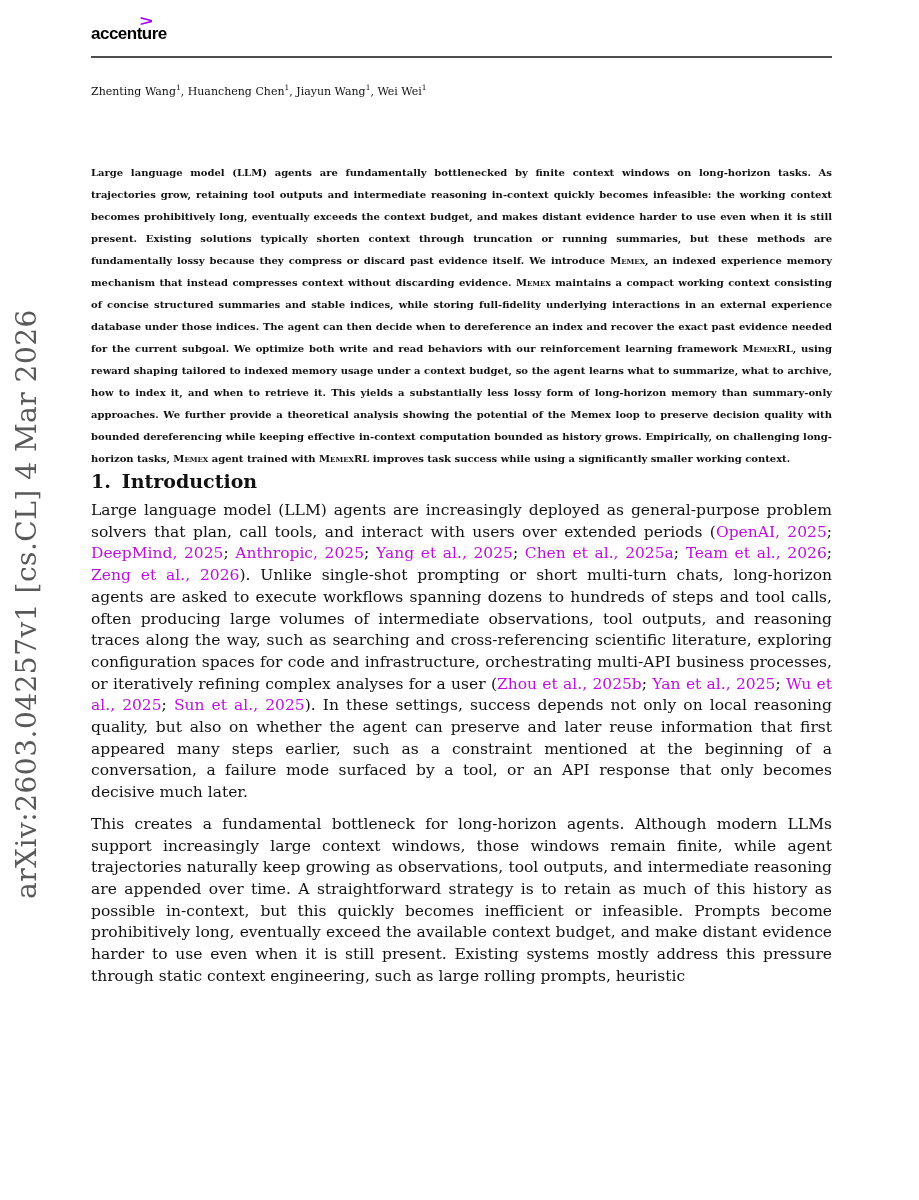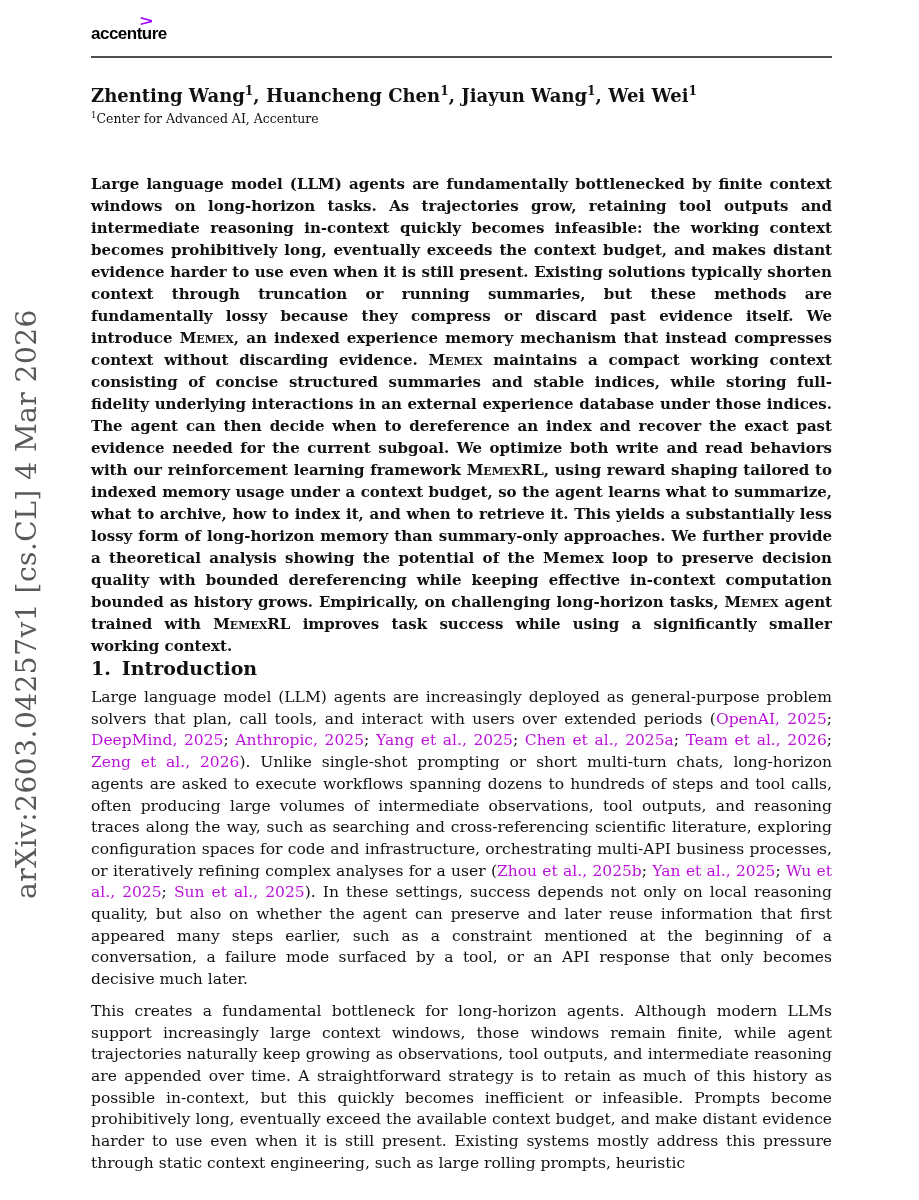--- a/index.html
+++ b/index.html
@@ -55,29 +55,29 @@
   .header-rule { border-bottom: 2px solid #4d4d4d; margin-top: 2px; }
 
   
   .paper-title {
     margin-top: 27px;
     font-weight: bold;
     font-size: 27px;
     line-height: 31px;
     color: #0a0a0a;
   }
-  .authors { margin-top: 27px; font-weight: bold; font-size: 18px; }
+  .authors { margin-top: 27px; font-weight: normal; font-size: 11px; }
   .affiliation { margin-top: 5px; font-size: 12.5px; }
   sup { font-size: 68%; vertical-align: super; line-height: 0; }
 
   
   .abstract {
-    margin-top: 47px;
+    margin-top: 64px;
     font-weight: bold;
-    font-size: 15px;
+    font-size: 10px;
     line-height: 22px;
     text-align: justify;
   }
 
   
   .section-heading { font-weight: bold; font-size: 19px; }
   .section-heading .sec-num { margin-right: 11px; }
 
   .body-para {
     margin-top: 8px;
@@ -100,21 +100,20 @@
   <div class="content">
 
     <div class="logo-wrap">
       <span class="logo-chevron">&gt;</span>
       <span class="logo-text">accenture</span>
     </div>
     <div class="header-rule"></div>
 
 
     <div class="authors"><span>Zhenting Wang</span><sup>1</sup><span>, Huancheng Chen</span><sup>1</sup><span>, Jiayun Wang</span><sup>1</sup><span>, Wei Wei</span><sup>1</sup></div>
-    <div class="affiliation"><sup>1</sup><span>Center for Advanced AI, Accenture</span></div>
 
     <p class="abstract"><span>Large language model (LLM) agents are fundamentally bottlenecked by finite context windows on long-horizon tasks. As trajectories grow, retaining tool outputs and intermediate reasoning in-context quickly becomes infeasible: the working context becomes prohibitively long, eventually exceeds the context budget, and makes distant evidence harder to use even when it is still present. Existing solutions typically shorten context through truncation or running summaries, but these methods are fundamentally lossy because they compress or discard past evidence itself. We introduce </span><span class="sc">Memex</span><span>, an indexed experience memory mechanism that instead compresses context without discarding evidence. </span><span class="sc">Memex</span><span> maintains a compact working context consisting of concise structured summaries and stable indices, while storing full-fidelity underlying interactions in an external experience database under those indices. The agent can then decide when to dereference an index and recover the exact past evidence needed for the current subgoal. We optimize both write and read behaviors with our reinforcement learning framework </span><span class="sc">Memex</span><span>RL, using reward shaping tailored to indexed memory usage under a context budget, so the agent learns what to summarize, what to archive, how to index it, and when to retrieve it. This yields a substantially less lossy form of long-horizon memory than summary-only approaches. We further provide a theoretical analysis showing the potential of the Memex loop to preserve decision quality with bounded dereferencing while keeping effective in-context computation bounded as history grows. Empirically, on challenging long-horizon tasks, </span><span class="sc">Memex</span><span> agent trained with </span><span class="sc">Memex</span><span>RL improves task success while using a significantly smaller working context.</span></p>
 
     <h2 class="section-heading">
       <span class="sec-num">1.</span><span>Introduction</span>
     </h2>
 
     <p class="body-para"><span>Large language model (LLM) agents are increasingly deployed as general-purpose problem solvers that plan, call tools, and interact with users over extended periods (</span><span class="cite">OpenAI, 2025</span><span>; </span><span class="cite">DeepMind, 2025</span><span>; </span><span class="cite">Anthropic, 2025</span><span>; </span><span class="cite">Yang et al., 2025</span><span>; </span><span class="cite">Chen et al., 2025a</span><span>; </span><span class="cite">Team et al., 2026</span><span>; </span><span class="cite">Zeng et al., 2026</span><span>). Unlike single-shot prompting or short multi-turn chats, long-horizon agents are asked to execute workflows spanning dozens to hundreds of steps and tool calls, often producing large volumes of intermediate observations, tool outputs, and reasoning traces along the way, such as searching and cross-referencing scientific literature, exploring configuration spaces for code and infrastructure, orchestrating multi-API business processes, or iteratively refining complex analyses for a user (</span><span class="cite">Zhou et al., 2025b</span><span>; </span><span class="cite">Yan et al., 2025</span><span>; </span><span class="cite">Wu et al., 2025</span><span>; </span><span class="cite">Sun et al., 2025</span><span>). In these settings, success depends not only on local reasoning quality, but also on whether the agent can preserve and later reuse information that first appeared many steps earlier, such as a constraint mentioned at the beginning of a conversation, a failure mode surfaced by a tool, or an API response that only becomes decisive much later.</span></p>
 
     <p class="body-para"><span>This creates a fundamental bottleneck for long-horizon agents.  Although modern LLMs support increasingly large context windows, those windows remain finite, while agent trajectories naturally keep growing as observations, tool outputs, and intermediate reasoning are appended over time. A straightforward strategy is to retain as much of this history as possible in-context, but this quickly becomes inefficient or infeasible. Prompts become prohibitively long, eventually exceed the available context budget, and make distant evidence harder to use even when it is still present.  Existing systems mostly address this pressure through static context engineering, such as large rolling prompts, heuristic</span></p>

